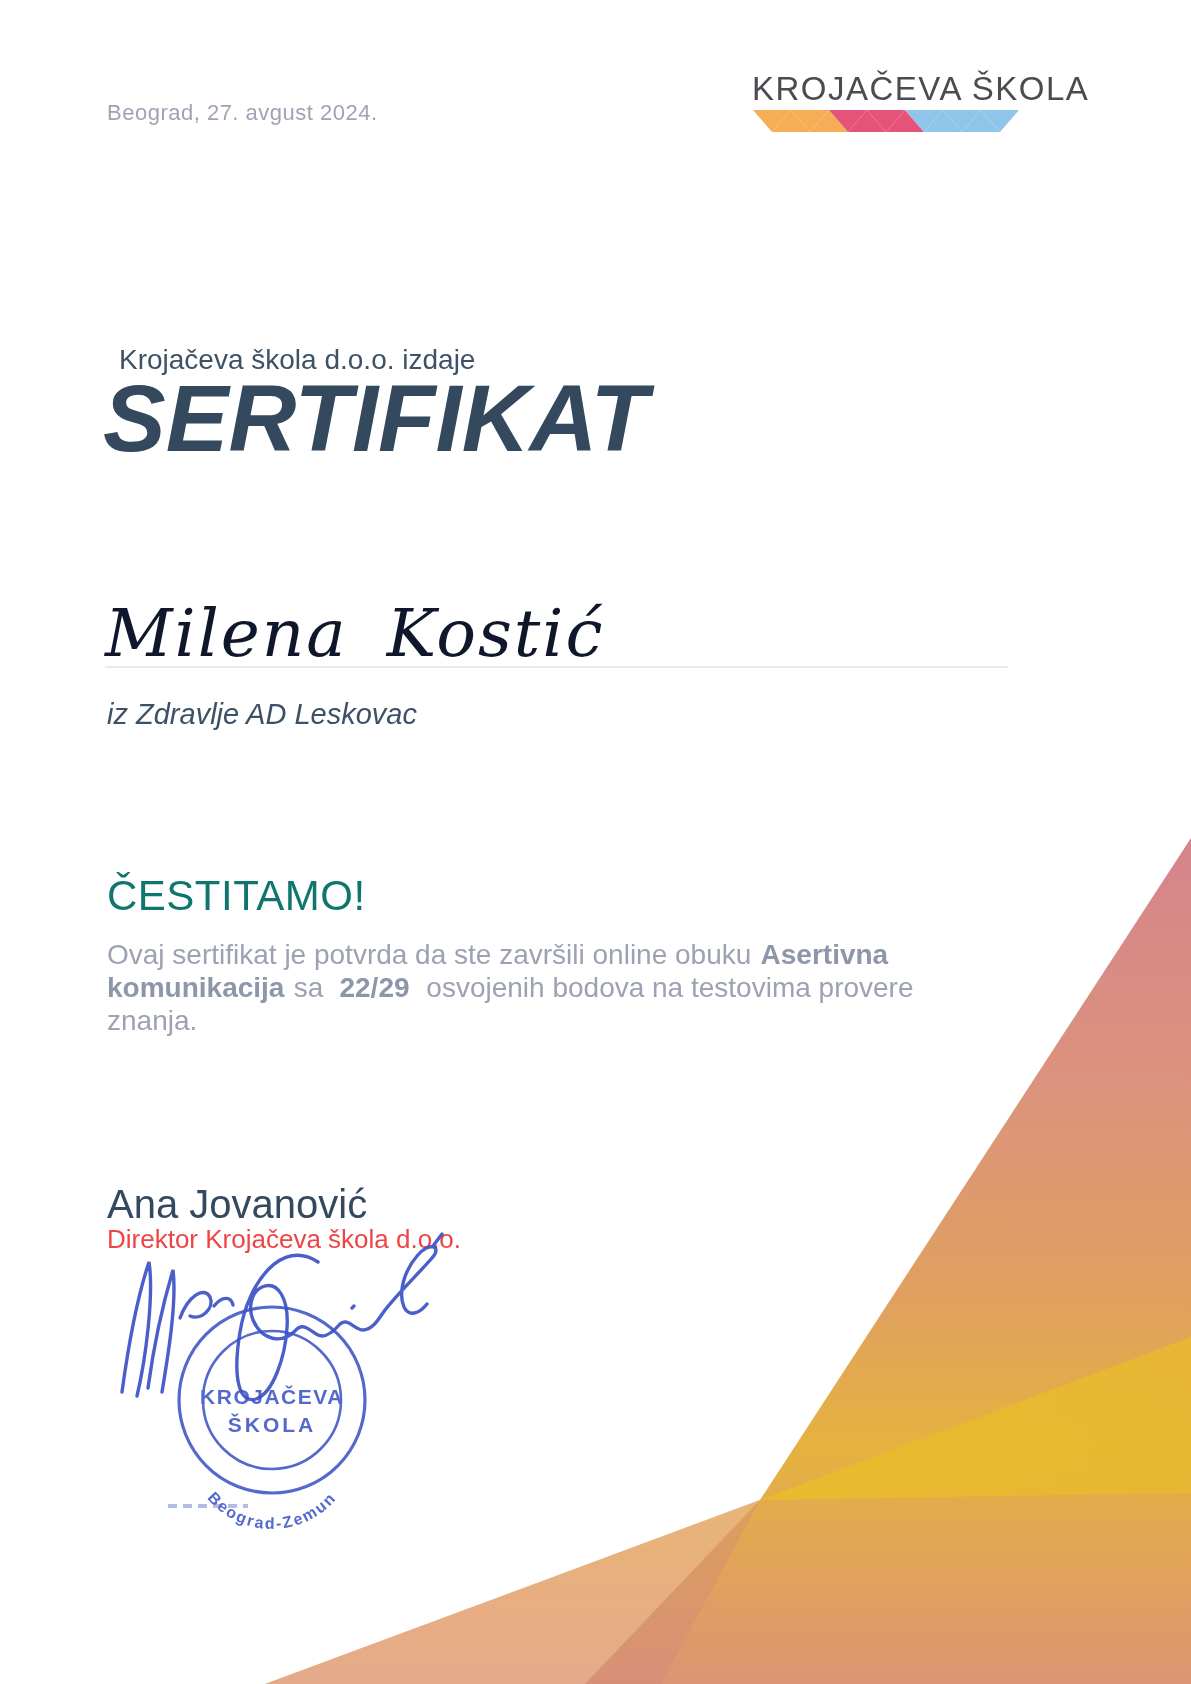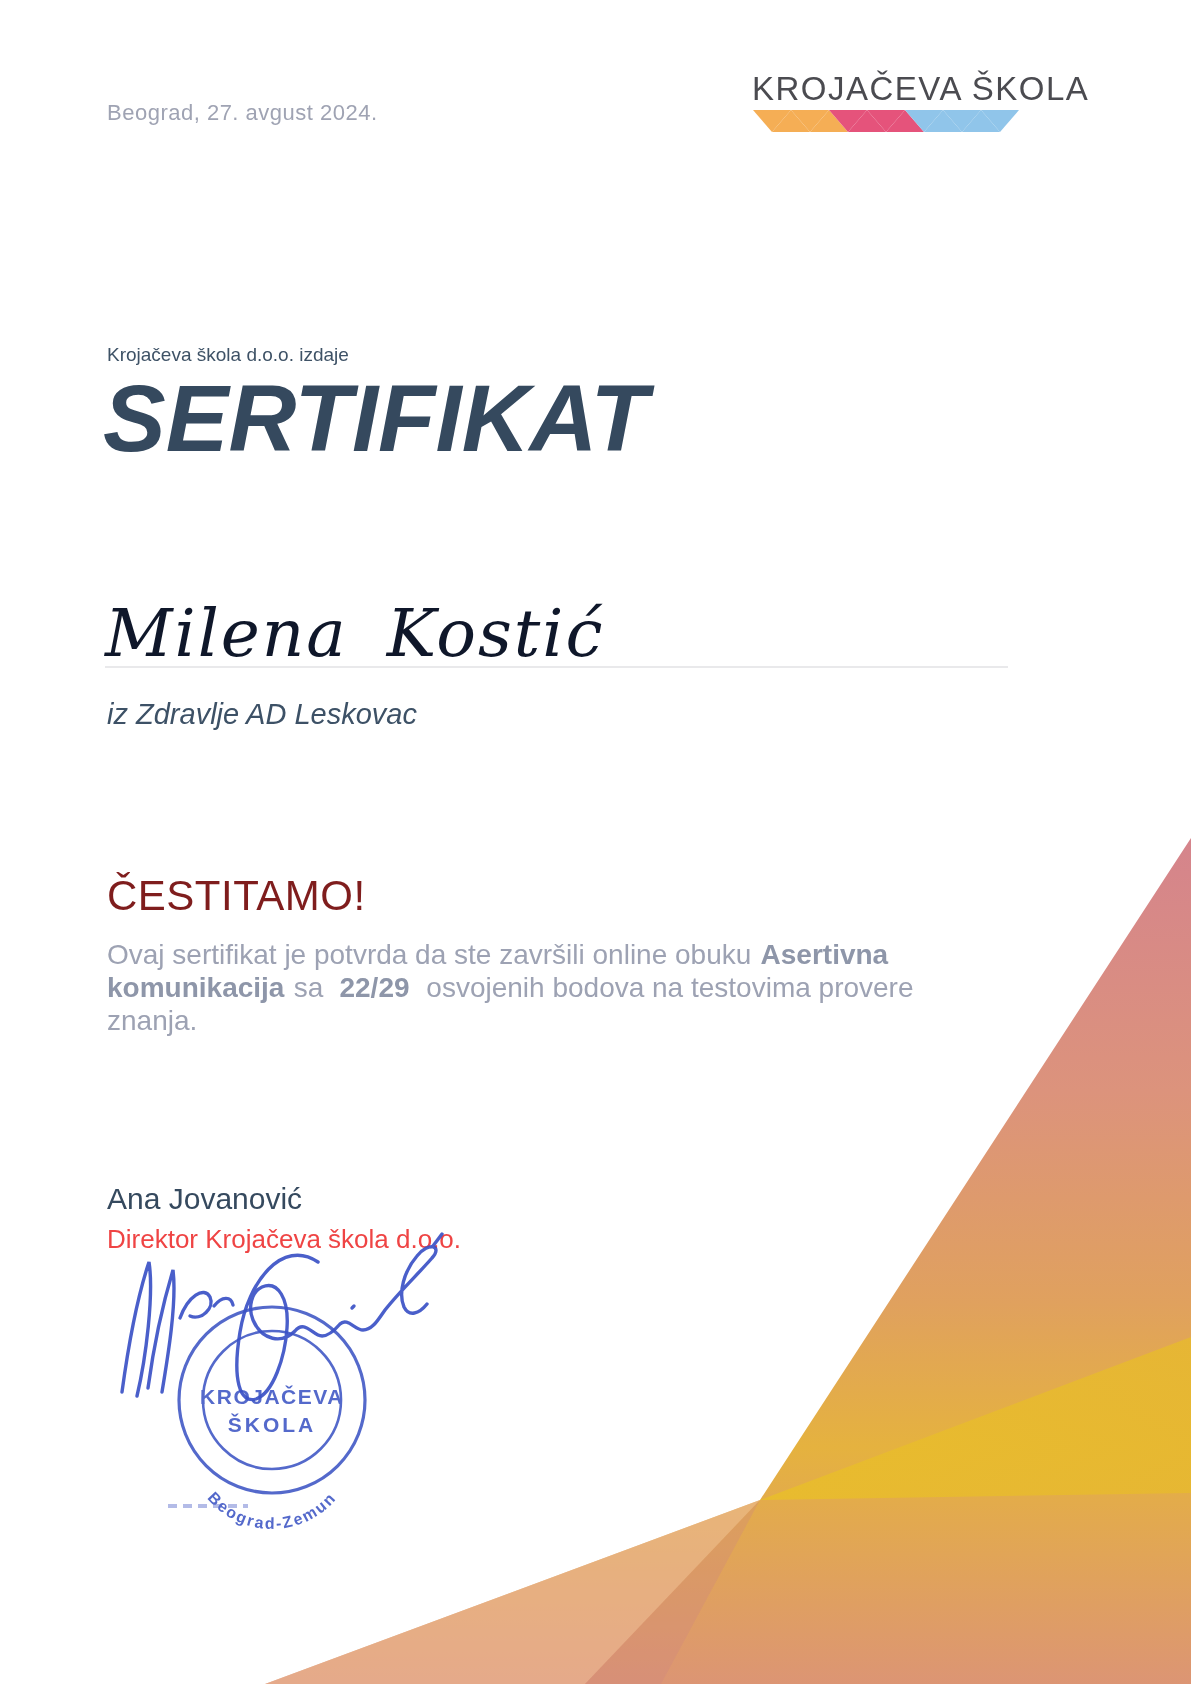--- a/index.html
+++ b/index.html
@@ -17,37 +17,37 @@
 
   
   #date{left:107px;top:100px;font-size:22px;color:#9FA3B3;letter-spacing:.5px;}
   #logo-text{left:752px;top:70px;font-size:33px;color:#4B4B50;letter-spacing:1.5px;font-weight:400;}
   #logo-triangles{left:753px;top:110px;width:260px;height:23px;}
   .tri{position:absolute;top:0;width:0;height:0;border-left:19px solid transparent;border-right:19px solid transparent;}
   .tri-down{border-top:22px solid;}
   .tri-up{border-bottom:22px solid;}
 
   
-  #issuer-line{left:107px;top:344px;font-size:19px;color:#3E5266;}
+  #issuer-line{left:119px;top:344px;font-size:28px;color:#3E5266;}
   #cert-title{left:103px;top:372px;font-size:94px;line-height:1;font-weight:700;color:#35495E;letter-spacing:0px;font-style:italic;}
 
   
   #recipient-name{left:105px;bottom:1012px;font-family:"DejaVu Serif", serif;font-style:italic;font-size:66px;color:#0f172a;letter-spacing:2px;word-spacing:16px;}
   #name-underline{left:105px;top:666px;width:903px;height:2px;background:#E9E9EB;}
   #affiliation{left:107px;top:698px;font-size:29px;font-style:italic;font-weight:500;color:#3D5166;}
 
   
-  #congrats{left:107px;top:872px;font-size:42px;font-weight:500;color:#7f1d1d;letter-spacing:.5px;}
+  #congrats{left:107px;top:872px;font-size:42px;font-weight:500;color:#0f766e;letter-spacing:.5px;}
   #body-par{left:107px;top:938px;width:895px;font-size:28px;line-height:33px;color:#9DA2B3;}
   #body-par .part{margin-right:.33em;}
   #body-par .bold{font-weight:700;color:#8E96A9;}
   #body-par .score{margin-left:.25em;margin-right:.6em;}
 
   
-  #sig-name{left:107px;top:1182px;font-size:30px;color:#35495E;}
+  #sig-name{left:107px;top:1182px;font-size:40px;color:#35495E;}
   #sig-role{left:107px;top:1224px;font-size:26px;color:#ef4444;}
 
   
   #ink{position:absolute;left:0;top:0;width:1191px;height:1684px;z-index:2;pointer-events:none;}
   .stamp-text{font-family:"Liberation Sans", sans-serif;font-weight:700;fill:#3D55C4;}
 </style>
 </head>
 <body>
 
 <div id="page">

